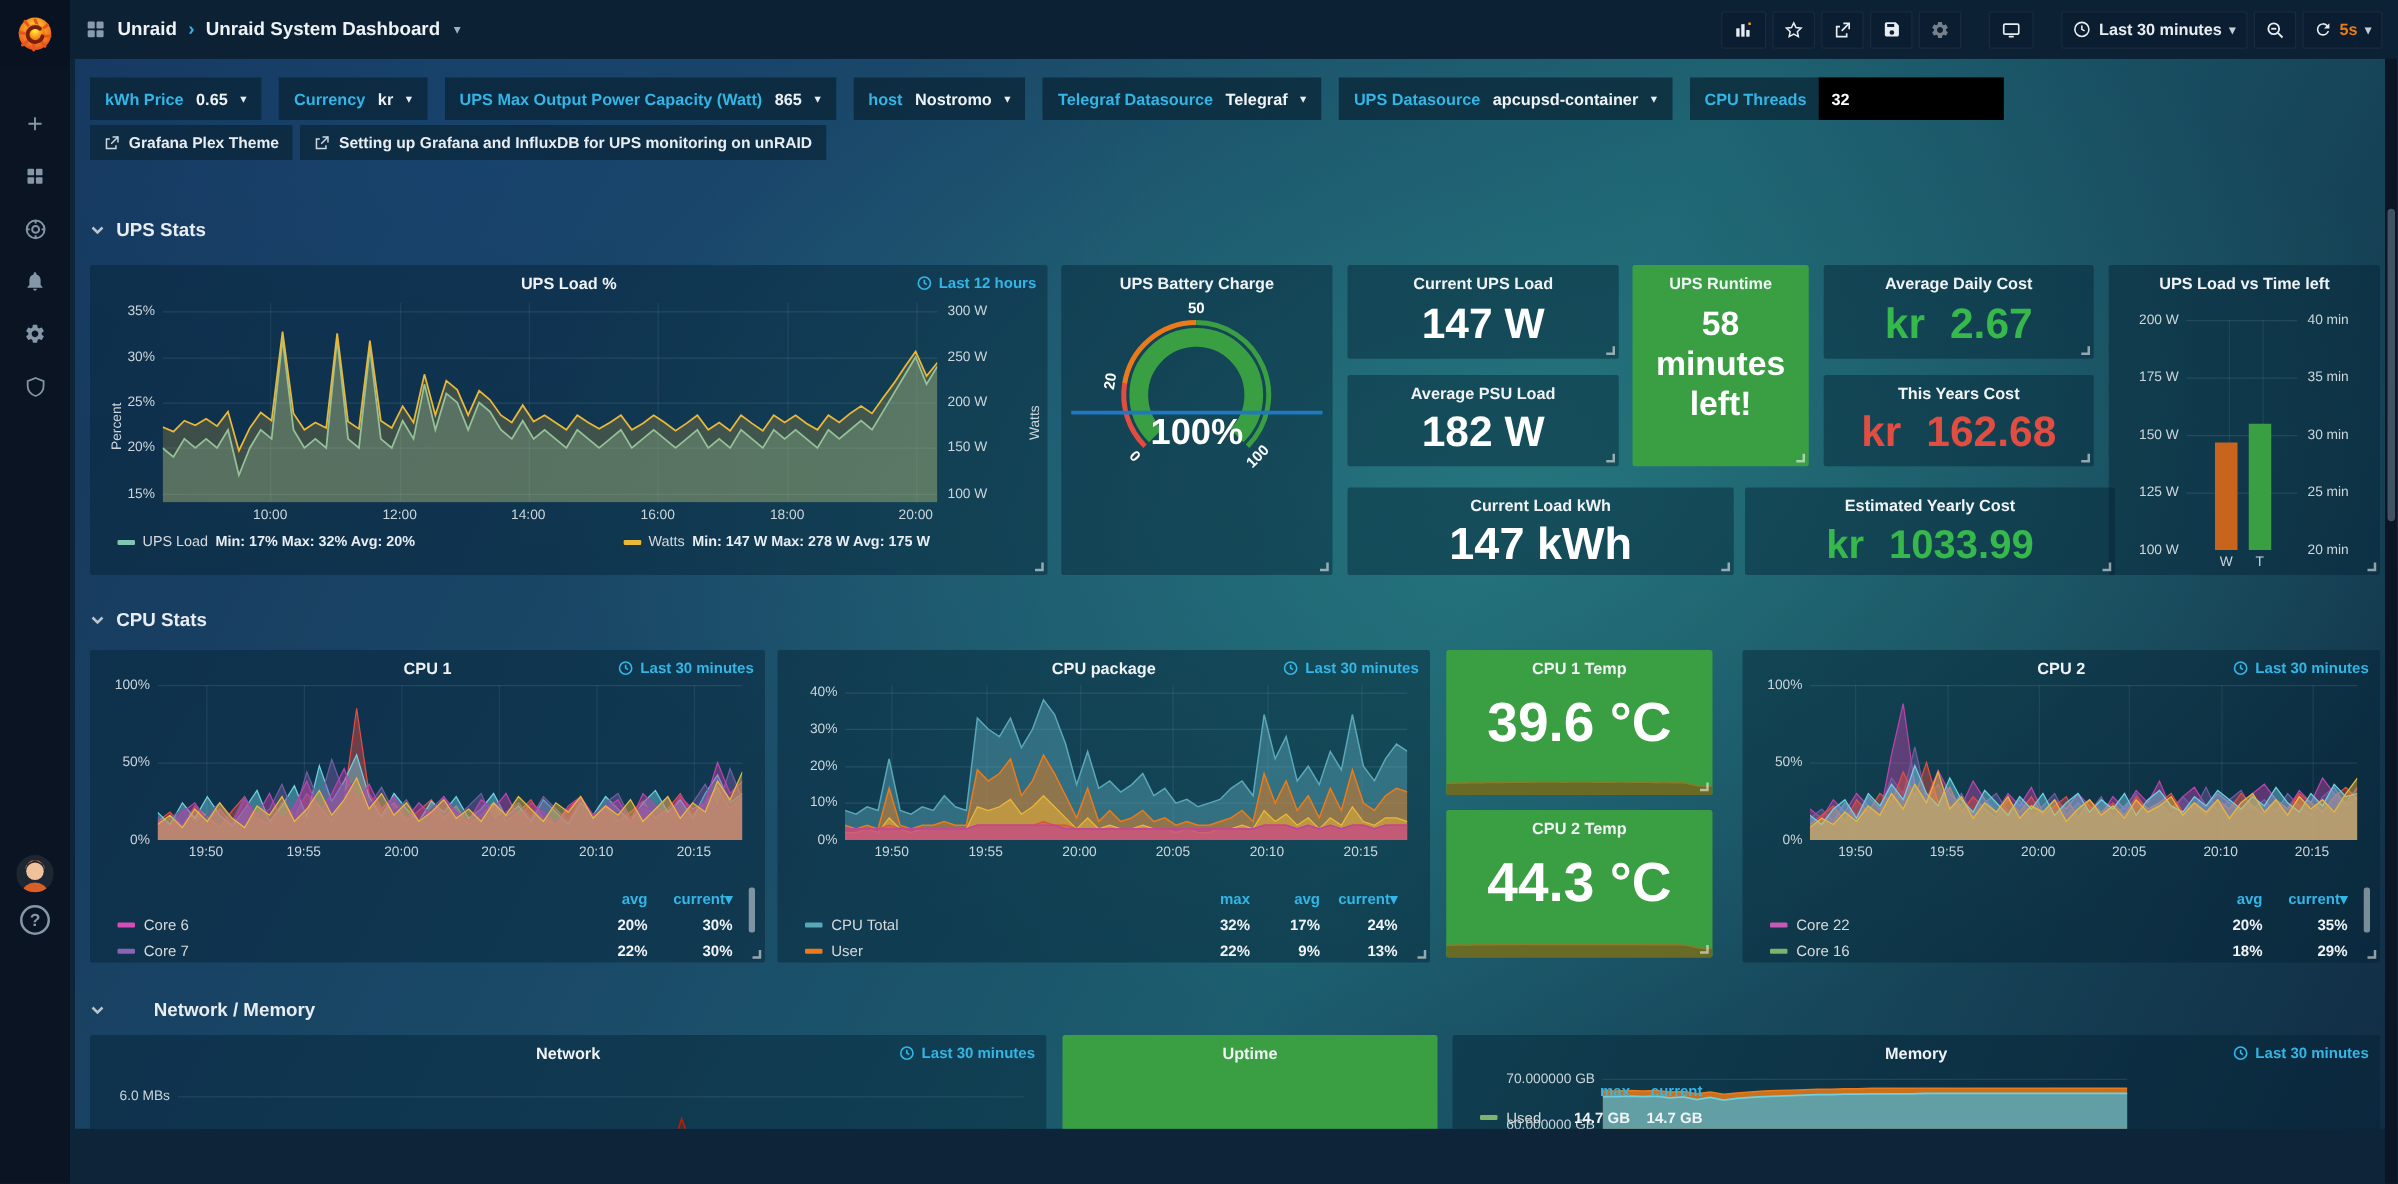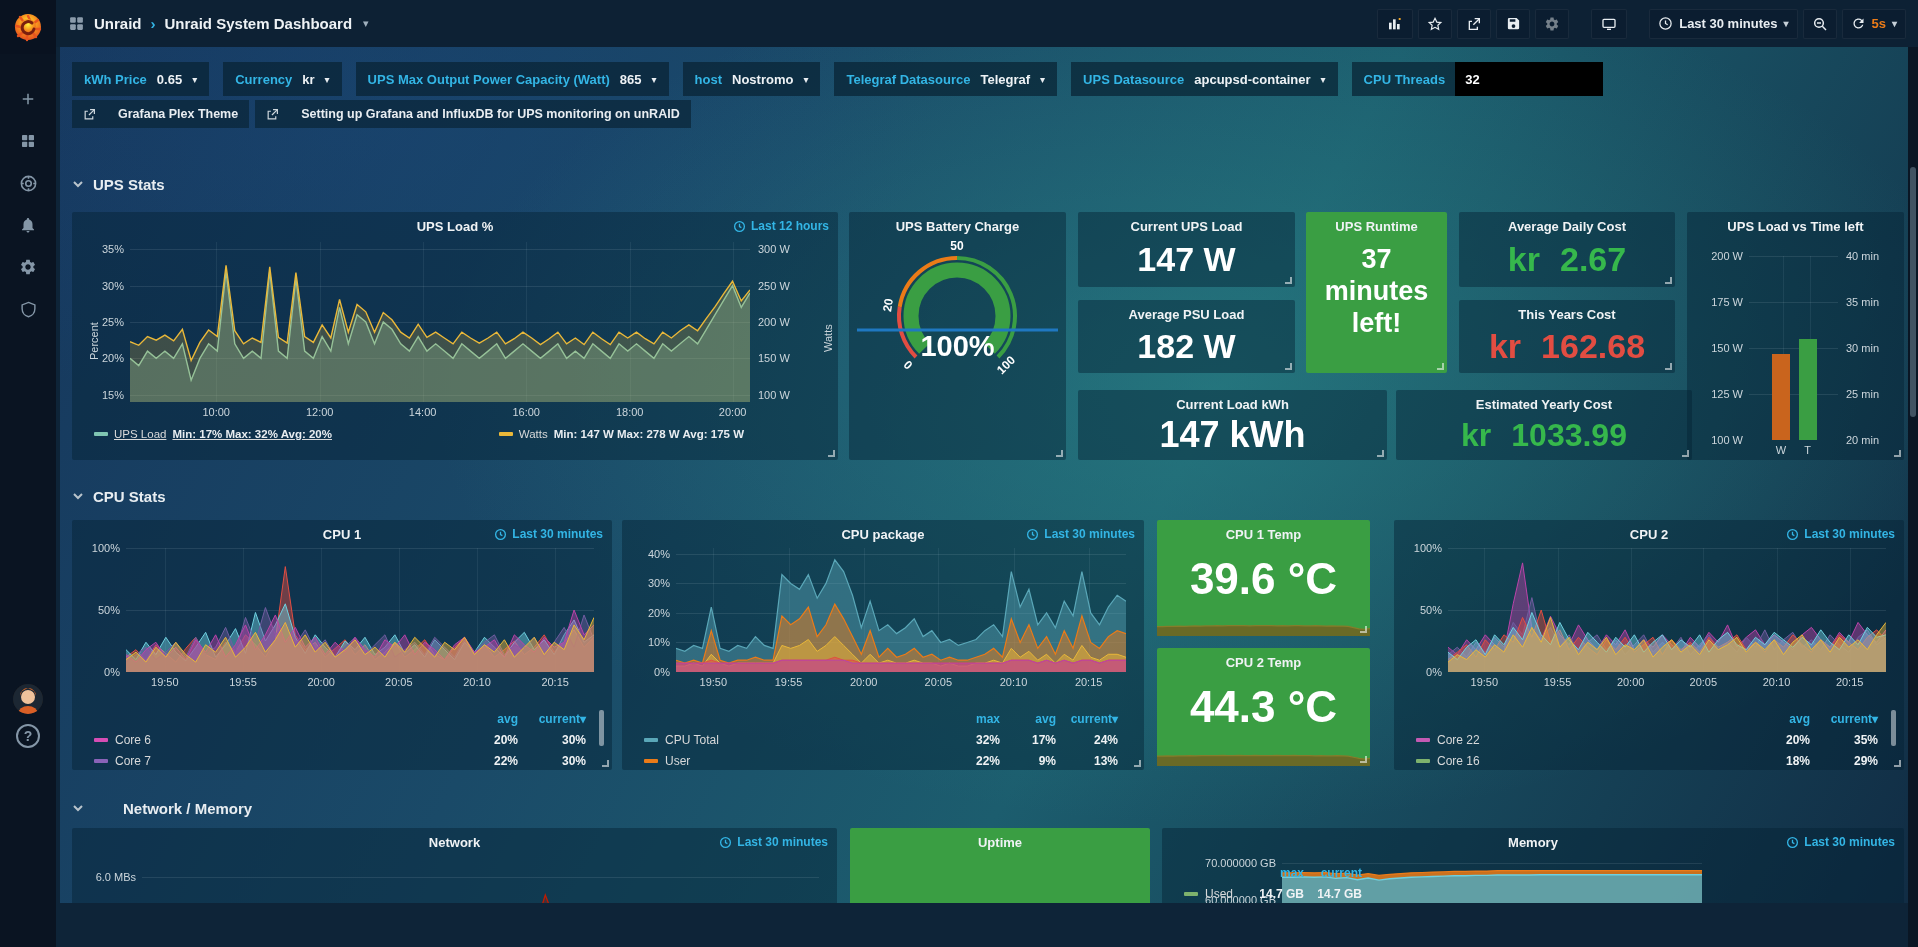--- a/index.html
+++ b/index.html
@@ -48,21 +48,21 @@
   
   .var-row { position:absolute; left:12px; top:15px; display:flex; gap:14px; }
   .chip { height:34px; background:rgba(8,34,51,0.72); display:flex; align-items:center; padding:0 12px; gap:10px; cursor:pointer; }
   .chip-label { color:#33b5e5; font-size:13px; font-weight:bold; white-space:nowrap; }
   .chip-value { color:#eef2f5; font-size:13px; font-weight:bold; white-space:nowrap; }
   .chip .caret { color:#e8edf1; }
   .chip-input { width:148px; height:34px; background:#000; border:none; outline:none; color:#fff;
                 font-family:"Liberation Sans",sans-serif; font-size:13px; font-weight:bold; padding:0 10px; }
   .chip.threads { padding-right:0; }
   .links-row { position:absolute; left:12px; top:53px; display:flex; gap:6px; }
-  .link-chip { height:28px; background:rgba(10,38,56,0.72); display:flex; align-items:center; gap:22px;
+  .link-chip { height:28px; background:rgba(10,38,56,0.72); display:flex; align-items:center; gap:7px;
                padding:0 11px; color:#e8edf1; font-size:12.5px; font-weight:bold; cursor:pointer; }
   .link-chip svg { color:#cfd8de; }
   
   .section-head { position:absolute; left:12px; display:flex; align-items:center; gap:9px; color:#e8edf1;
                   font-size:15px; font-weight:bold; cursor:pointer; height:22px; }
   .section-head svg { color:#b9c4cc; }
   
   .panel { position:absolute; background:rgba(5,34,50,0.45); border-radius:2px; }
   .panel.green { background:#3a9e43; }
   .panel-title { position:absolute; top:7px; left:0; right:0; text-align:center; font-size:13px; font-weight:bold;
@@ -394,21 +394,21 @@
       </div>
       <div class="yaxis right">
           <span style="top: 95.4545%;">100 W</span>
           <span style="top: 72.7273%;">150 W</span>
           <span style="top: 50%;">200 W</span>
           <span style="top: 27.2727%;">250 W</span>
           <span style="top: 4.54545%;">300 W</span>
         </div>
     </div>
     <div class="ups-legend">
-      <span class="ups-entry" style="left:0;text-decoration:underline;">
+      <span class="ups-entry" style="left:0;">
         <i class="lmark" style="background: rgb(127, 197, 178);"></i>
         <span class="lname">UPS Load</span>
         <span class="stats">Min: 17%  Max: 32%  Avg: 20%</span>
       </span>
       <span class="ups-entry" style="left:55%;">
         <i class="lmark" style="background: rgb(234, 184, 57);"></i>
         <span class="lname">Watts</span>
         <span class="stats">Min: 147 W  Max: 278 W  Avg: 175 W</span>
       </span>
     </div>
@@ -435,21 +435,21 @@
   </div>
 
   <div class="panel" style="left:1018px; top:165px; width:217px; height:75px;">
     <div class="panel-title">Current UPS Load</div>
     <div class="stat-value fs34">147 W</div>
     <span class="resize-handle"></span>
   </div>
 
   <div class="panel green" style="left:1246px; top:165px; width:141px; height:161px;">
     <div class="panel-title">UPS Runtime</div>
-    <div class="runtime-value">37 minutes left!</div>
+    <div class="runtime-value">58 minutes left!</div>
     <span class="resize-handle"></span>
   </div>
 
   <div class="panel" style="left:1399px; top:165px; width:216px; height:75px;">
     <div class="panel-title">Average Daily Cost</div>
     <div class="stat-value fs34 green-text cost">
       <span class="prefix">kr</span>
       <span>2.67</span>
     </div>
     <span class="resize-handle"></span>

